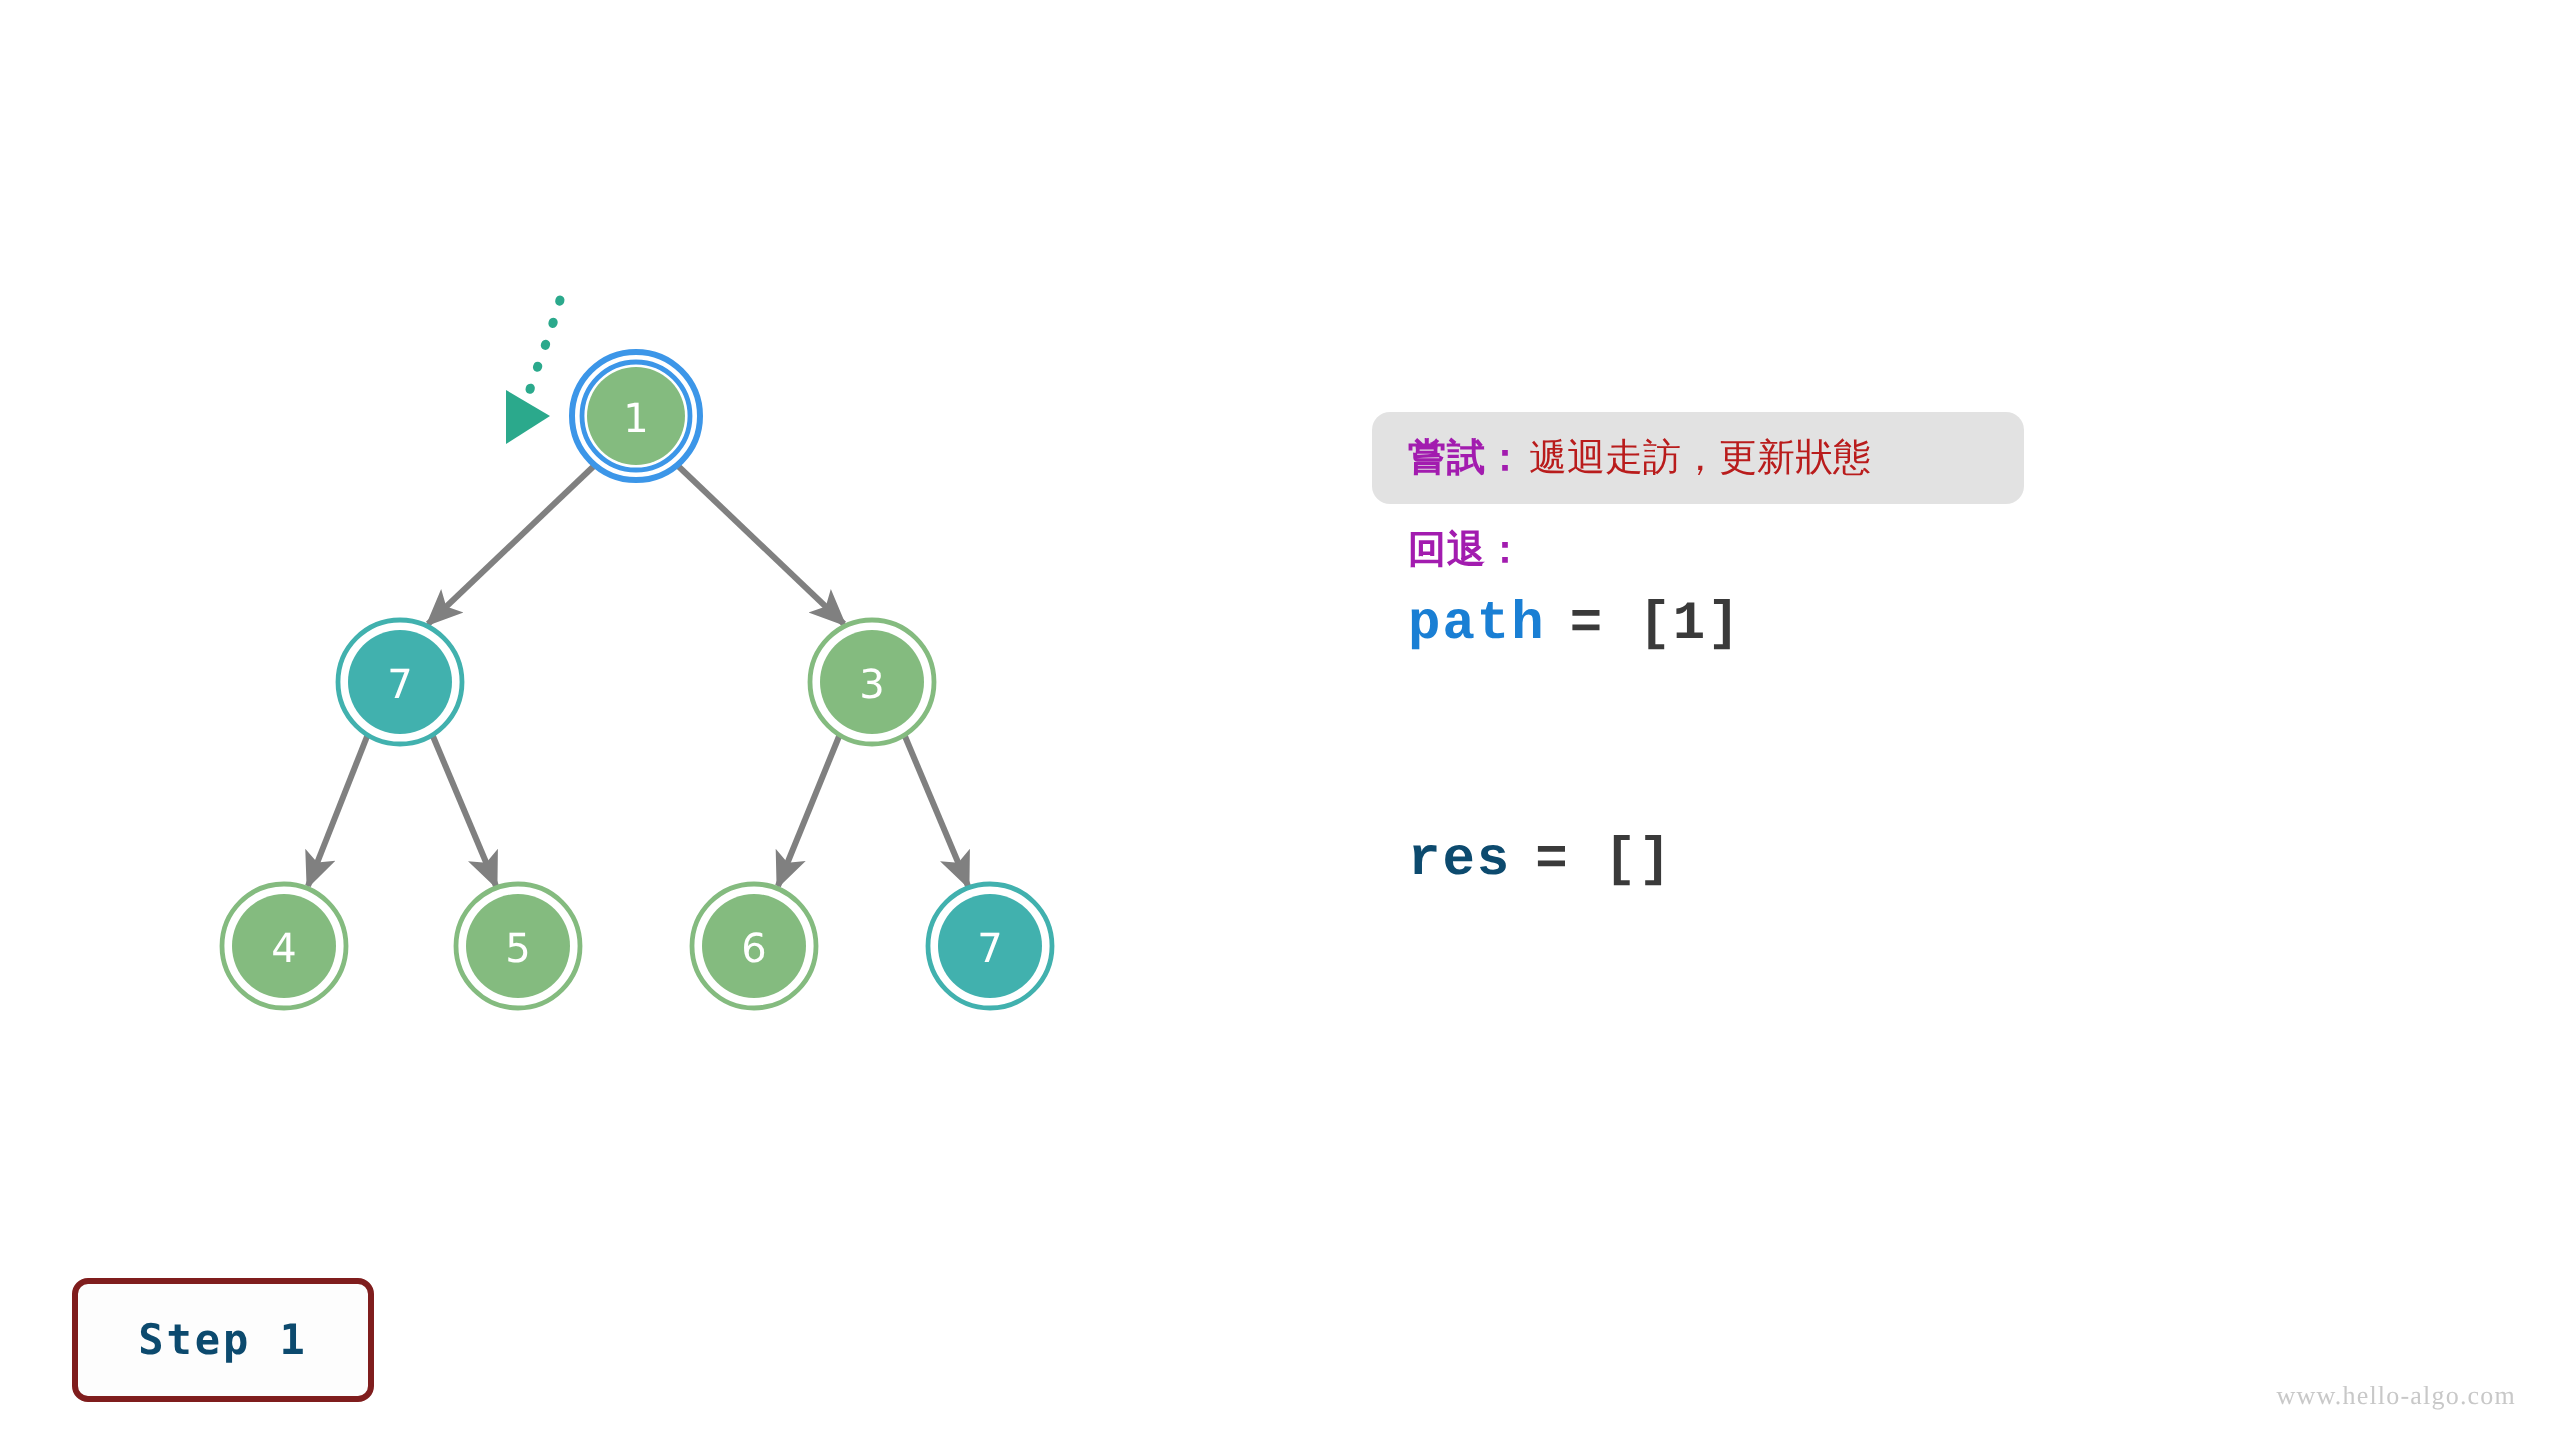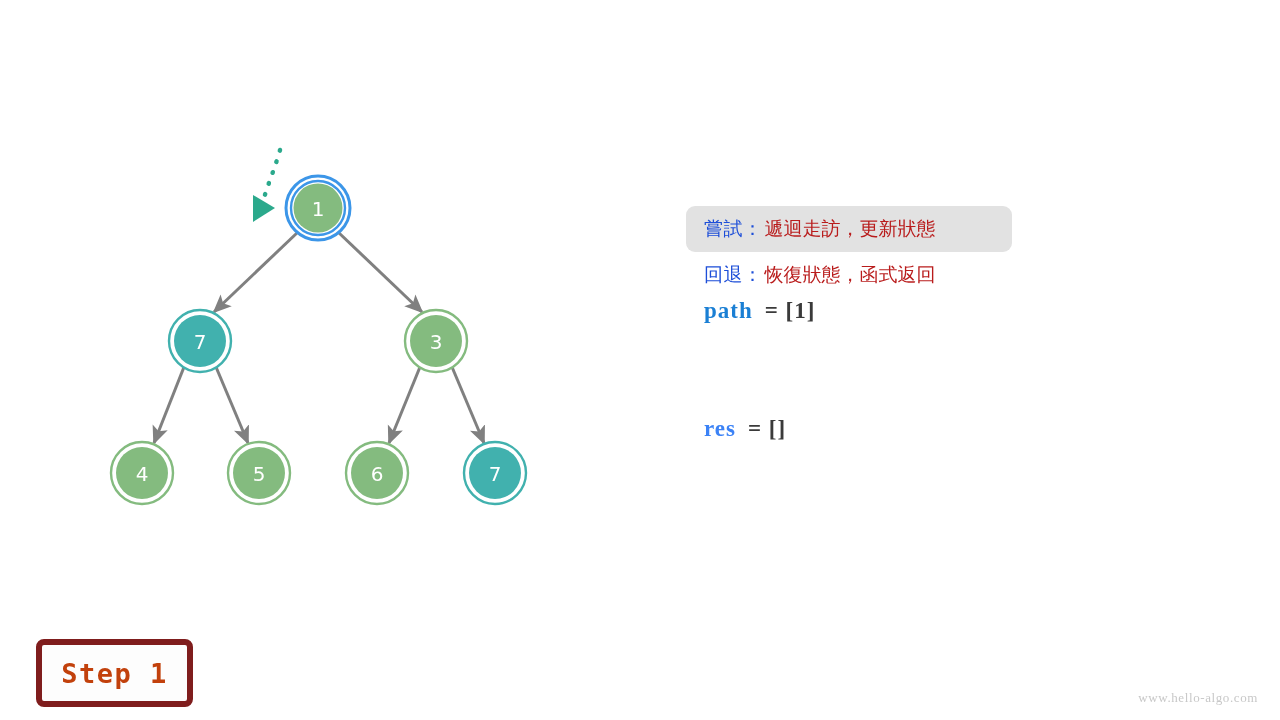--- a/index.html
+++ b/index.html
@@ -47,64 +47,64 @@
     font-family: "DejaVu Sans", "Liberation Sans", sans-serif;
     font-size: 19px;
     color: #3a3a3a;
     width: 326px;
   }
   .hint-row.highlight {
     background: #e2e2e2;
     border-radius: 9px;
   }
   .hint-key {
-    font-weight: normal;
-    color: #1d4ed8;
+    font-weight: bold;
+    color: #a21caf;
     letter-spacing: 0.5px;
   }
   .hint-val {
     color: #b91c1c;
     margin-left: 2px;
   }
 
   .var-row {
     display: flex;
     align-items: baseline;
-    font-family: Liberation Serif, serif;
-    font-size: 23px;
+    font-family: Liberation Mono, monospace;
+    font-size: 27px;
     font-weight: bold;
     height: 46px;
     padding-left: 18px;
     box-sizing: border-box;
   }
   .var-name { letter-spacing: 1px; }
   .var-rest {
     color: #3a3a3a;
     margin-left: 12px;
     letter-spacing: 1px;
   }
   .spacer-row { height: 72px; }
 
   
   #step-badge {
     position: absolute;
     left: 36px;
     top: 639px;
     width: 145px;
     height: 56px;
-    border: 6px solid #7f1d1d;
+    border: 3px solid #7f1d1d;
     border-radius: 8px;
     background: #fdfdfd;
     display: flex;
     align-items: center;
     justify-content: center;
     font-family: "DejaVu Sans Mono", "Liberation Mono", monospace;
-    font-size: 27px;
+    font-size: 21px;
     font-weight: bold;
-    color: #c2410c;
+    color: #0c4a6e;
     letter-spacing: 1.5px;
   }
 
   
   #watermark {
     position: absolute;
     right: 22px;
     bottom: 14px;
     font-family: Liberation Serif, serif;
     font-size: 13px;
@@ -182,32 +182,31 @@
 
 <div id="info-panel">
 
   <div class="hint-row highlight">
     <span class="hint-key">嘗試：</span>
     <span class="hint-val">遞迴走訪，更新狀態</span>
   </div>
 
   <div class="hint-row">
     <span class="hint-key">回退：</span>
-    <span class="hint-val">恢復狀態，函式返回</span>
   </div>
 
   <div class="var-row">
     <span class="var-name" style="color:#1a7fd4">path</span>
     <span class="var-rest">= [1]</span>
   </div>
 
   <div class="spacer-row"></div>
 
   <div class="var-row">
-    <span class="var-name" style="color:#3b82f6">res</span>
+    <span class="var-name" style="color:#0c4a6e">res</span>
     <span class="var-rest">= []</span>
   </div>
 
 </div>
 
 <div id="step-badge">Step 1</div>
 
 <div id="watermark">www.hello-algo.com</div>
 
 </body></html>

